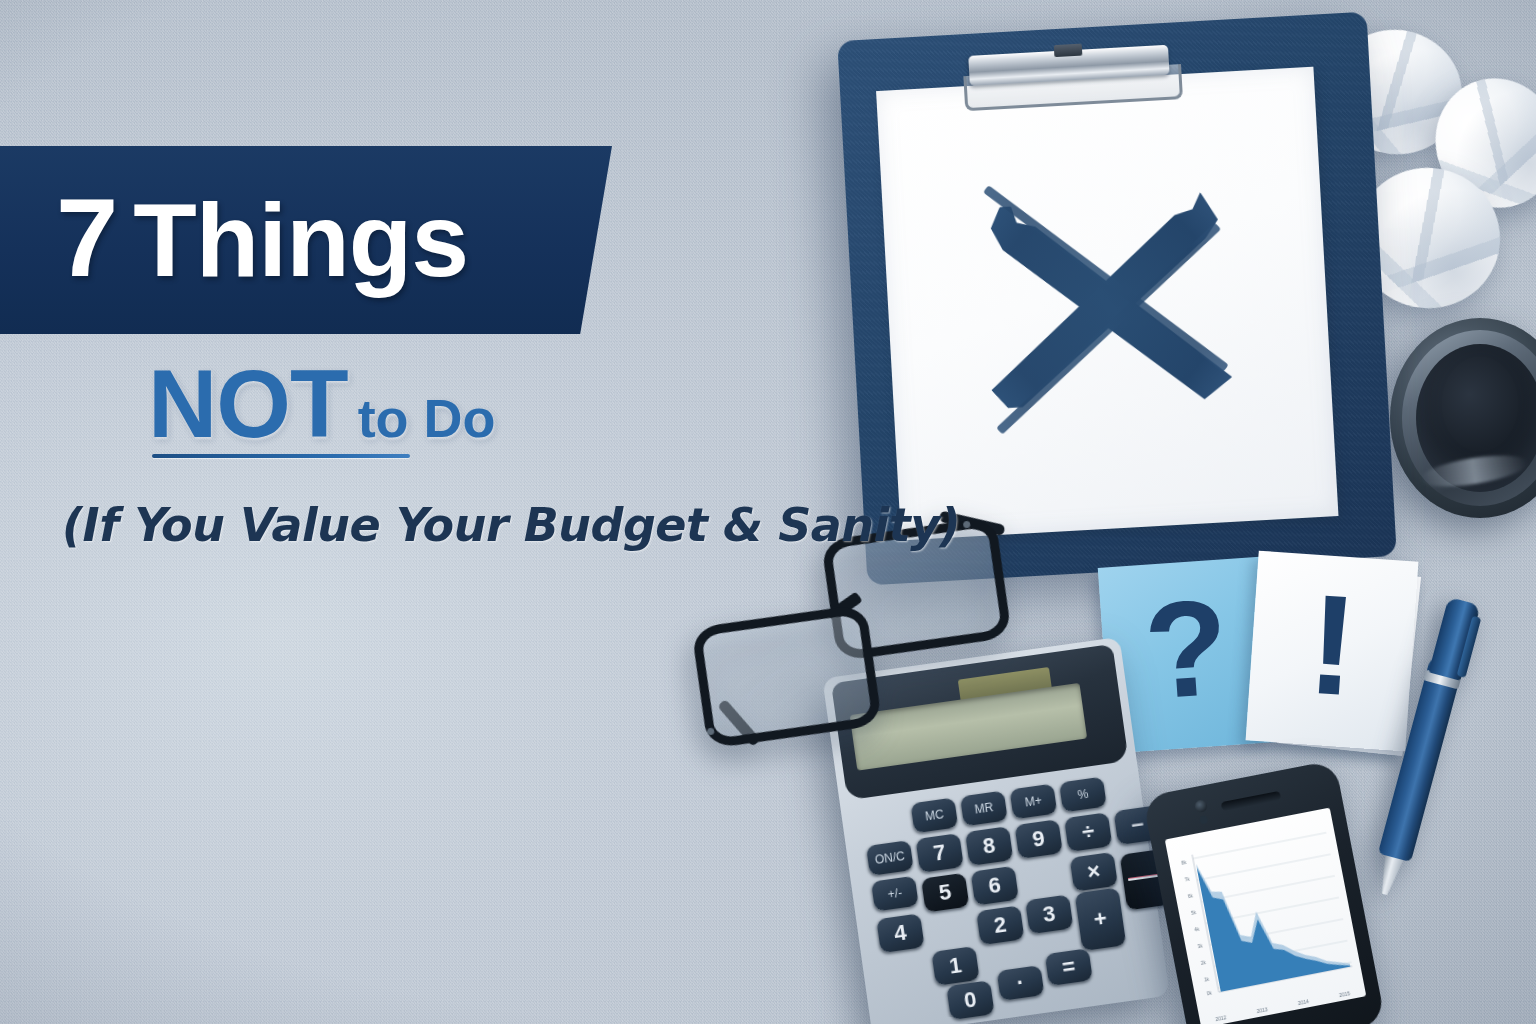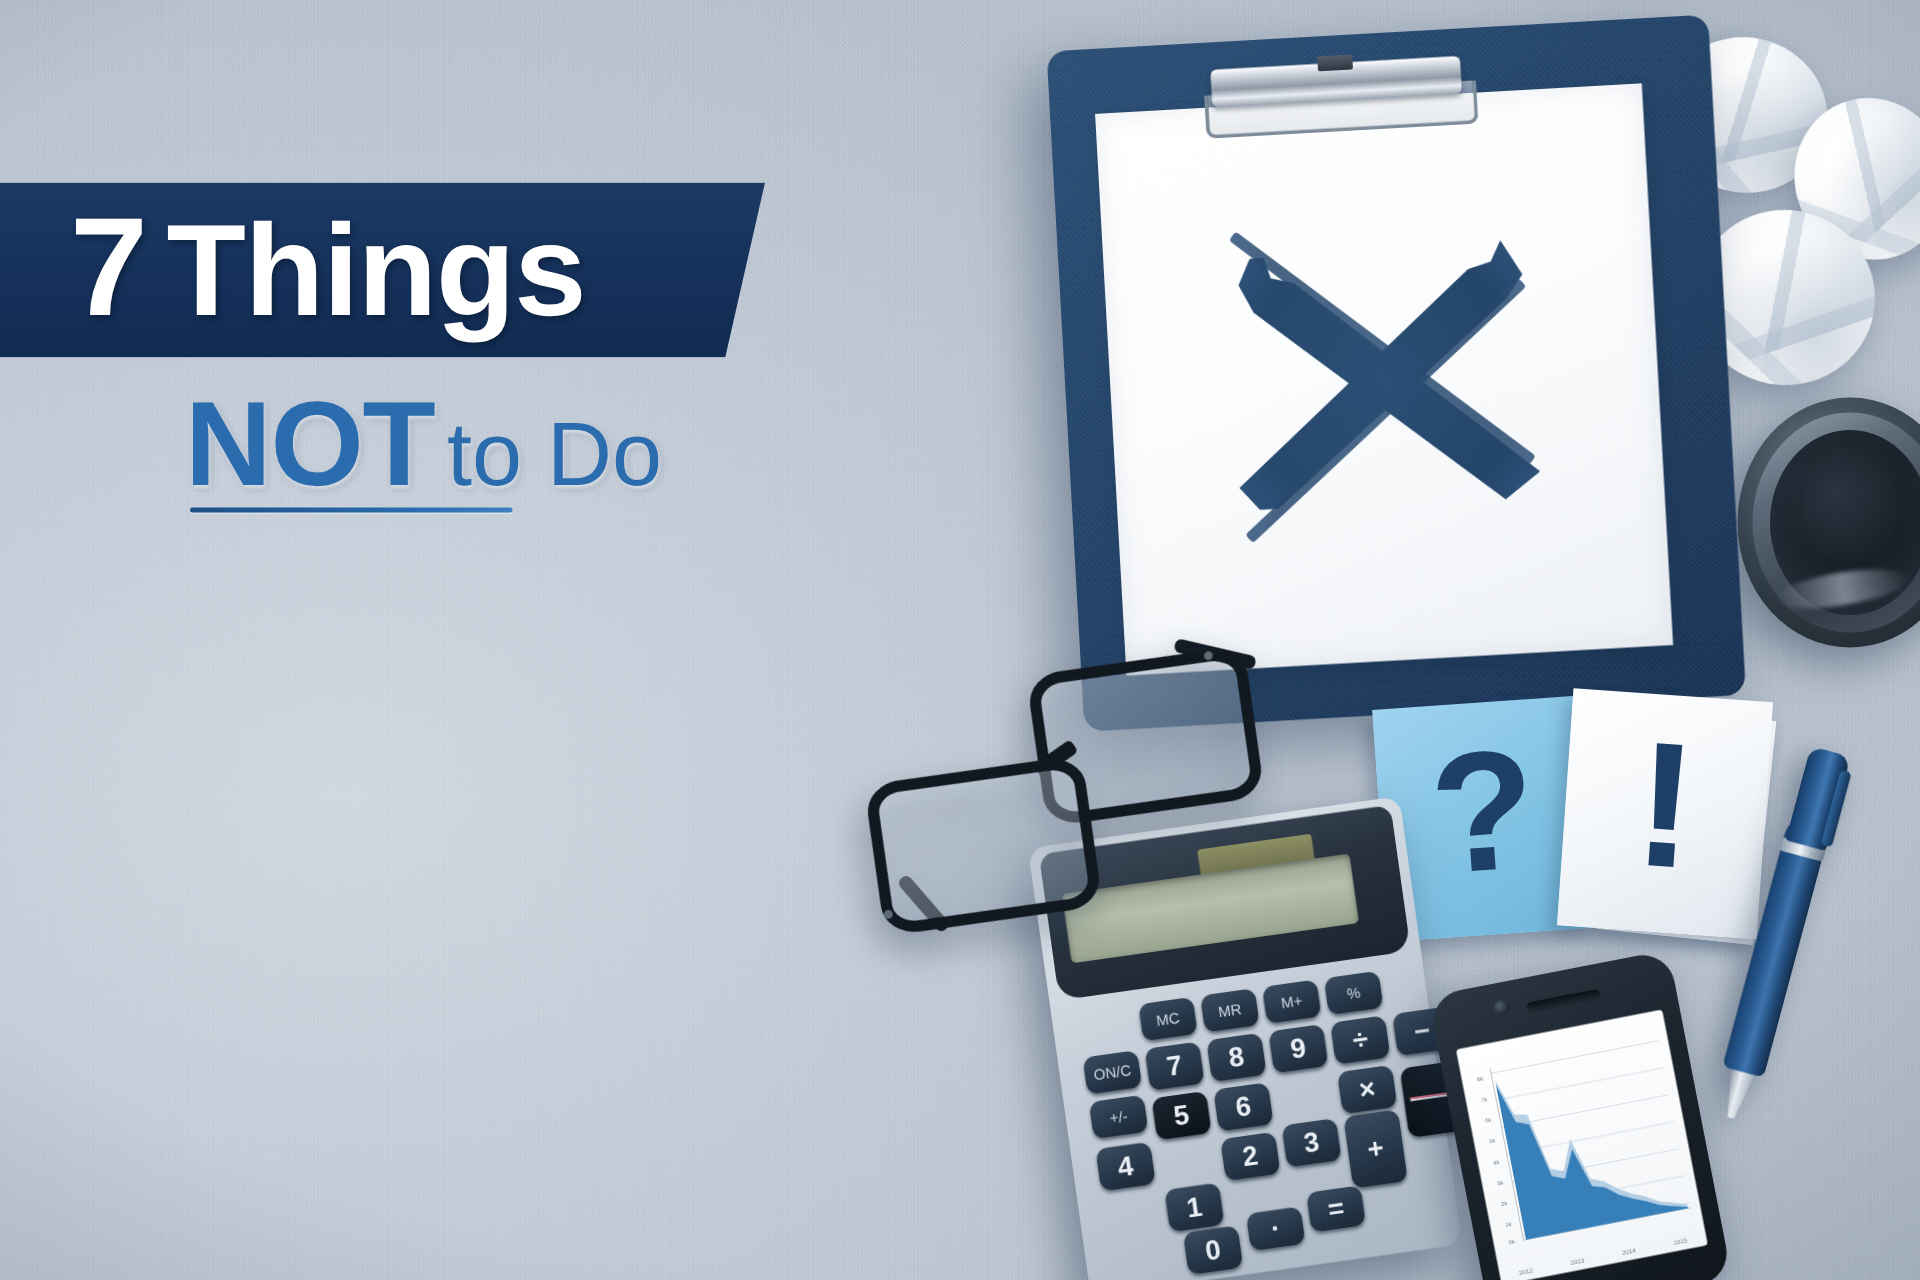--- a/index.html
+++ b/index.html
@@ -22,21 +22,21 @@
   }
   .vignette{
     position:absolute;inset:0;pointer-events:none;
     background:radial-gradient(ellipse 110% 105% at 45% 45%, rgba(0,0,0,0) 52%, rgba(22,40,66,.30) 100%);
   }
 
   
   .headline-wrap{position:absolute;left:0;top:146px;width:940px;z-index:30;}
 
   .bar1{
-    position:relative;width:612px;height:140px;
+    position:relative;width:612px;height:188px;
     background:linear-gradient(180deg,#1b3a64 0%,#15315a 55%,#112c52 100%);
     -webkit-clip-path:polygon(0 0,100% 0,94.8% 100%,0 100%);
             clip-path:polygon(0 0,100% 0,94.8% 100%,0 100%);
     box-shadow:0 6px 16px rgba(10,25,45,.45);
   }
   .bar1 .t{
     position:absolute;left:56px;top:50%;transform:translateY(-52%);
     color:#fff;font-size:104px;font-weight:700;letter-spacing:-1px;line-height:1;
     text-shadow:2px 3px 5px rgba(5,15,30,.45);white-space:nowrap;
   }
@@ -44,21 +44,21 @@
 
   .line2{
     position:relative;margin-top:22px;margin-left:148px;width:560px;height:108px;
   }
   .line2 .t{
     position:absolute;left:0;top:0;white-space:nowrap;line-height:1;
     font-size:92px;font-weight:700;color:#2b6cae;
     text-shadow:1px 2px 3px rgba(255,255,255,.55), 2px 3px 6px rgba(30,60,100,.22);
   }
   .line2 .t .not{font-size:96px;letter-spacing:-1px;}
-  .line2 .t .small{font-size:72px;font-weight:400;margin-left:10px;}
+  .line2 .t .small{font-size:54px;font-weight:700;margin-left:10px;}
   .line2 .rule{
     position:absolute;left:4px;top:98px;width:258px;height:4px;
     background:linear-gradient(90deg,#1d4f85,#2b6cae 70%,#3f7fc0);
     border-radius:2px;box-shadow:0 1px 1px rgba(255,255,255,.6);
   }
 
   .bar3{
     position:relative;margin-top:14px;width:900px;height:112px;
     background:linear-gradient(90deg,
       rgba(43,79,128,.96) 0%,
@@ -418,17 +418,18 @@
     <div class="bar1">
       <div class="t"><span class="num">7</span><span>Things</span></div>
     </div>
 
     <div class="line2">
       <div class="t"><span class="not">NOT</span><span class="small">to Do</span></div>
       <div class="rule"></div>
     </div>
 
 
+    <div class="subtitle">(If You Value Your Budget &amp; Sanity)</div>
   </div>
 
   <div class="grain"></div>
   <div class="vignette"></div>
 </div>
 
 </body></html>

